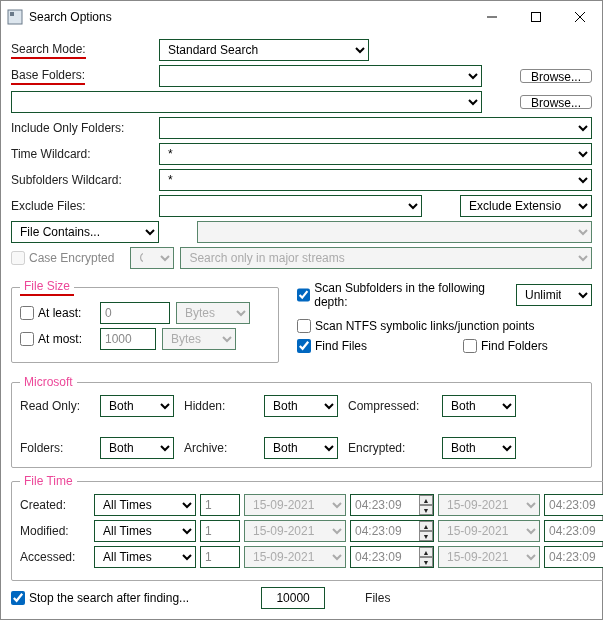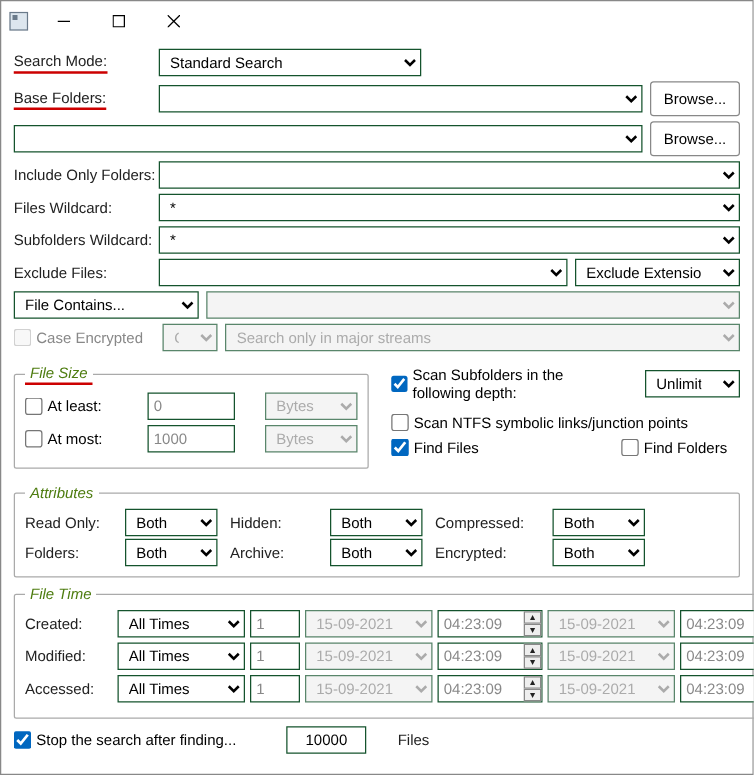--- a/index.html
+++ b/index.html
@@ -4,58 +4,59 @@
 <style>
   * { box-sizing: border-box; font-family: "Segoe UI", Arial, sans-serif; }
   body { margin: 0; background: #fff; }
   .window { width: 603px; height: 620px; border: 1px solid #888; background: #fff; position: relative; }
   .titlebar { height: 32px; display: flex; align-items: center; padding: 0 0 0 6px; }
   .titlebar .app-icon { width: 16px; height: 16px; margin-right: 6px; display: inline-block; }
   .titlebar .title { font-size: 12px; flex: 1; }
   .win-btns { display: flex; }
   .win-btn { width: 44px; height: 30px; display: flex; align-items: center; justify-content: center; font-size: 14px; }
   .content { padding: 6px 10px 8px 10px; font-size: 12px; color: #222; }
-  .row { display: flex; align-items: center; margin-bottom: 4px; min-height: 22px; }
+  .row { display: flex; align-items: center; margin-bottom: 4px; min-height: 22px; gap: 32px; }
   .lbl { width: 116px; flex-shrink: 0; }
   .underline { border-bottom: 2px solid #c00; display: inline-block; padding-bottom: 1px; }
   select, input[type=text] { height: 22px; font-size: 12px; border: 1px solid #14532d; background: #fff; padding: 0 4px; }
   select { padding-right: 14px; }
   .grow { flex: 1; min-width: 0; }
-  .btn { height: 28px; border: 1px solid #888; background: #fff; font-size: 12px; padding: 0 10px; border-radius: 3px; cursor: pointer; }
+  .btn { height: 14px; border: 1px solid #888; background: #fff; font-size: 12px; padding: 0 10px; border-radius: 3px; cursor: pointer; }
   .gap4 { margin-left: 6px; }
   .sec-row { display: flex; align-items: center; margin-bottom: 4px; min-height: 22px; flex-wrap: nowrap; }
   .chk { display: flex; align-items: center; gap: 4px; color: #888; }
   .chk input { width: 14px; height: 14px; }
   .chk.active { color: #000; }
   fieldset { border: 1px solid #aaa; border-radius: 2px; margin: 6px 0; padding: 6px 8px 8px 8px; }
-  legend { font-size: 12px; padding: 0 4px; color: #4d7c0f; font-style: italic; }
+  legend { font-size: 12px; padding: 0 4px; color: #ec4899; }
   legend.under { border-bottom: 2px solid #c00; padding-bottom: 1px; }
-  .fs-row { display: flex; align-items: center; gap: 24px; margin-bottom: 4px; }
+  .fs-row { display: flex; align-items: center; gap: 6px; margin-bottom: 4px; }
   .num-dis { background: #f0f0f0; color: #888; border: 1px solid #bbb; }
   .right-col { display: flex; flex-direction: column; gap: 6px; flex: 1; margin-left: 8px; }
   .two-col { display: flex; gap: 10px; }
-  .attr-grid { display: grid; grid-template-columns: 70px 74px 70px 74px 84px 74px; gap: 2px 10px; align-items: center; }
+  .attr-grid { display: grid; grid-template-columns: 70px 74px 70px 74px 84px 74px; gap: 20px 10px; align-items: center; }
   .ft-row { display: grid; grid-template-columns: 70px 102px 40px 102px 84px 102px 84px; gap: 4px; align-items: center; margin-bottom: 4px; }
   .spin-wrap { position: relative; }
   .spin-wrap .spinners { position: absolute; right: 1px; top: 1px; bottom: 1px; width: 14px; display: flex; flex-direction: column; }
   .spin-btn { flex: 1; border: 1px solid #888; background: #eee; font-size: 7px; line-height: 1; display: flex; align-items:center; justify-content:center; }
   .disabled-select { background: #f0f0f0; color: #888; }
   input[type=checkbox] { accent-color: #0067c0; margin:0; width:14px; height:14px;}
 </style>
 </head>
 <body>
 
 <div class="window">
   <div class="titlebar">
     <span class="app-icon">
       <svg width="16" height="16">
           <rect x="1" y="1" width="14" height="14" fill="#dde6ee" stroke="#6a7a8a"></rect>
           <rect x="3" y="3" width="4" height="4" fill="#6a7a8a"></rect>
         </svg>
     </span>
+    <span class="title">Search Options</span>
     <div class="win-btns">
       <div class="win-btn">
           <svg width="10" height="10">
             <line x1="0" y1="5" x2="10" y2="5" stroke="#000" stroke-width="1"></line>
           </svg>
         </div>
       <div class="win-btn">
           <svg width="10" height="10">
             <rect x="0.5" y="0.5" width="9" height="9" fill="none" stroke="#000"></rect>
           </svg>
@@ -81,21 +82,21 @@
     </div>
     <div class="row">
       <select class="grow"><option></option></select>
       <button class="btn gap4">Browse...</button>
     </div>
     <div class="row">
       <div class="lbl">Include Only Folders:</div>
       <select class="grow"><option></option></select>
     </div>
     <div class="row">
-      <div class="lbl">Files Wildcard:</div>
+      <div class="lbl">Time Wildcard:</div>
       <select class="grow"><option>*</option></select>
     </div>
     <div class="row">
       <div class="lbl">Subfolders Wildcard:</div>
       <select class="grow"><option>*</option></select>
     </div>
     <div class="row">
       <div class="lbl">Exclude Files:</div>
       <select class="grow"><option></option></select>
       <select class="gap4" style="width:132px"><option>Exclude Extensions List</option></select>
@@ -122,21 +123,21 @@
               <span>At least:</span>
             </label>
           <input type="text" class="num-dis" style="width: 70px;" disabled="" value="0">
           <select style="width:74px" class="disabled-select" disabled=""><option>Bytes</option></select>
         </div>
         <div class="fs-row">
           <label class="chk active" style="width:74px">
               <input type="checkbox" style="">
               <span>At most:</span>
             </label>
-          <input type="text" class="num-dis" style="width: 70px;" disabled="" value="1000">
+          <input type="text" class="num-dis" style="width: 56px;" disabled="" value="1000">
           <select style="width:74px" class="disabled-select" disabled=""><option>Bytes</option></select>
         </div>
       </fieldset>
       <div class="right-col" style="padding-top:8px">
         <div class="fs-row">
           <label class="chk active">
               <input type="checkbox" checked="" style="">
               <span>Scan Subfolders in the following depth:</span>
             </label>
           <select style="width:76px;margin-left:auto"><option>Unlimited</option></select>
@@ -152,21 +153,21 @@
             </label>
           <label class="chk active" style="margin-left:90px">
               <input type="checkbox" style="">
               <span>Find Folders</span>
             </label>
         </div>
       </div>
     </div>
 
     <fieldset>
-      <legend>Attributes</legend>
+      <legend>Microsoft</legend>
       <div class="attr-grid">
         <span>Read Only:</span>
         <select><option>Both</option></select>
         <span>Hidden:</span>
         <select><option>Both</option></select>
         <span>Compressed:</span>
         <select><option>Both</option></select>
         <span>Folders:</span>
         <select><option>Both</option></select>
         <span>Archive:</span>
@@ -215,17 +216,17 @@
         <div class="spin-wrap"><input type="text" class="num-dis" style="width: 100%; padding-right: 16px;" disabled="" value="04:23:09"></div>
       </div>
     </fieldset>
 
     <div class="row" style="margin-top:6px">
       <label class="chk active">
           <input type="checkbox" checked="" style="">
           <span>Stop the search after finding...</span>
         </label>
       <input type="text" style="width: 64px; margin-left: 40px; text-align: center;" value="10000">
-      <span style="margin-left:25px">Files</span>
+      <span style="margin-left:8px">Files</span>
     </div>
 
   </div>
 </div>
 
 </body></html>

